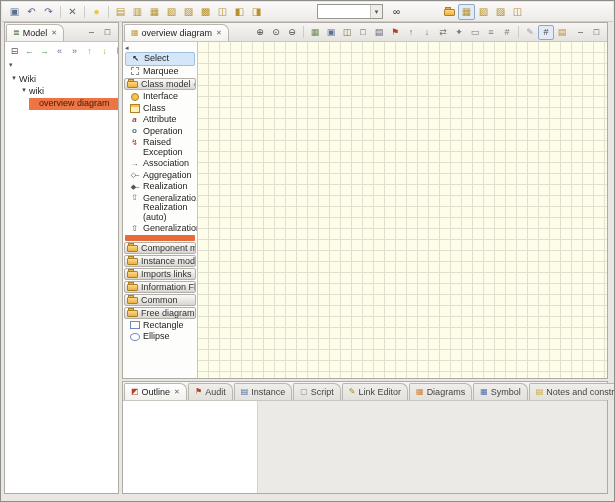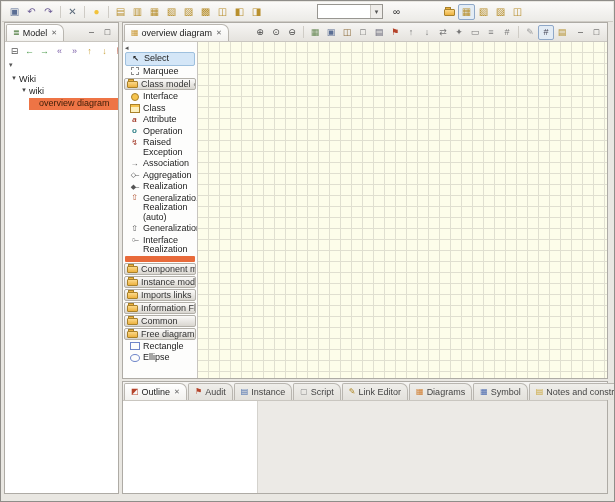--- a/index.html
+++ b/index.html
@@ -263,24 +263,20 @@
             <span class="plabel">Realization</span>
           </div>
           <div class="ptool">
             <span class="pic pic-genauto"></span>
             <span class="plabel">Generalizatio... Realization (auto)</span>
           </div>
           <div class="ptool">
             <span class="pic pic-generalization"></span>
             <span class="plabel">Generalization</span>
           </div>
-          <div class="ptool">
-            <span class="pic pic-interface-realization"></span>
-            <span class="plabel">Interface Realization</span>
-          </div>
           <div class="ppartial"></div>
           <div class="psection">
             <span class="pic pic-folder"></span>
             <span>Component mo...</span>
           </div>
           <div class="psection">
             <span class="pic pic-folder"></span>
             <span>Instance model</span>
           </div>
           <div class="psection">

